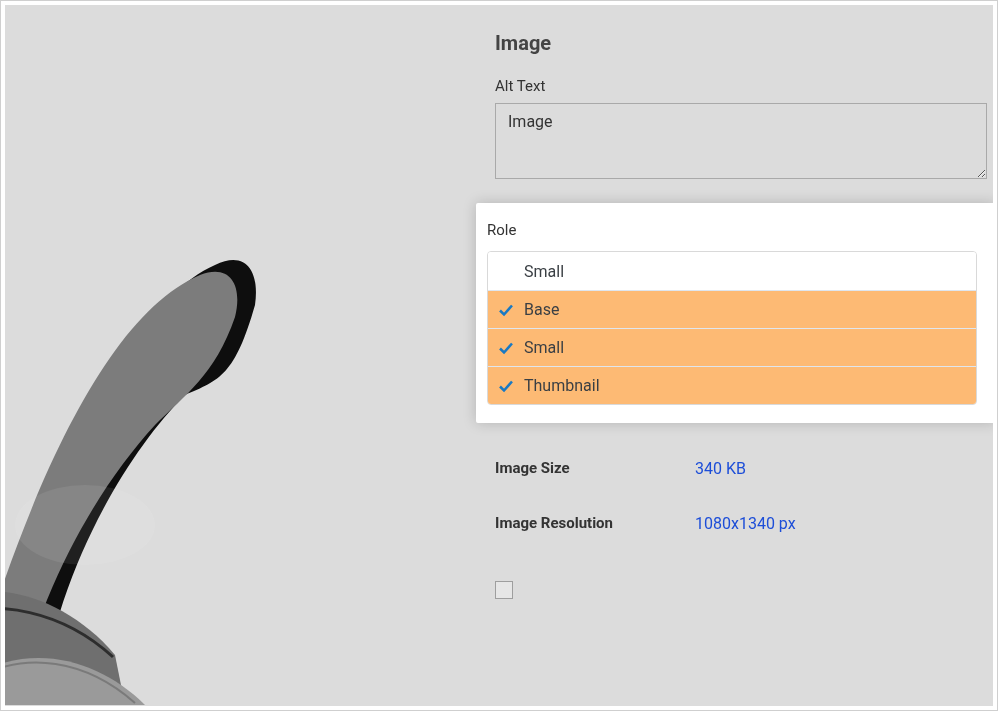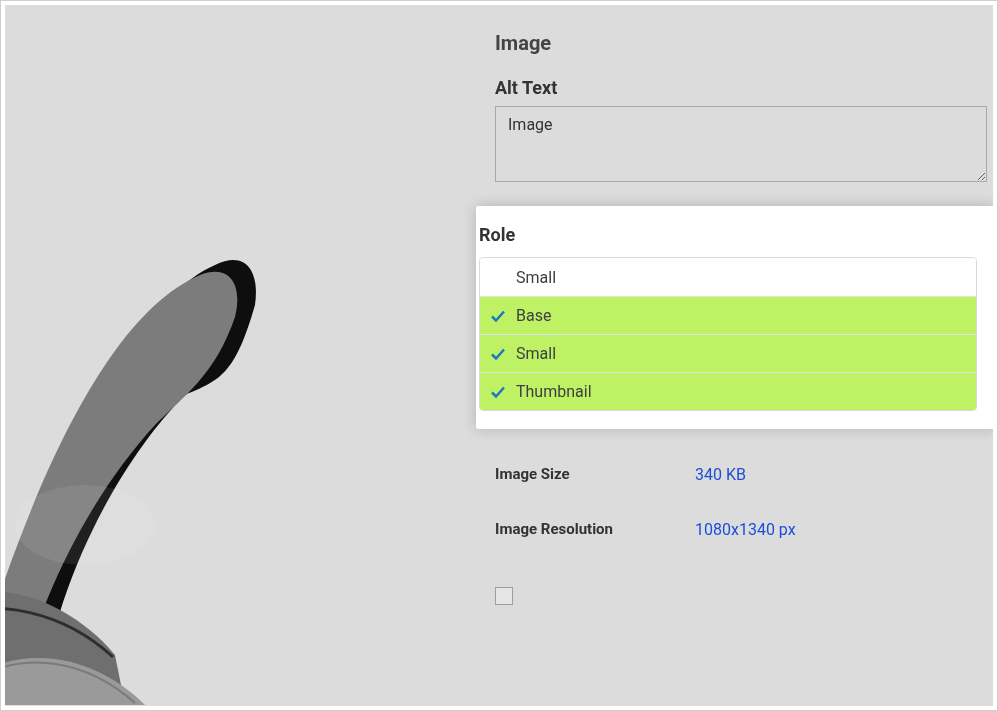--- a/index.html
+++ b/index.html
@@ -41,22 +41,22 @@
     width: 492px;
     color: #333;
   }
   .section-title {
     font-size: 20px;
     font-weight: 700;
     color: #444;
     margin: 10px 0 22px 0;
   }
   .field-label {
-    font-size: 18px;
-    font-weight: 700;
+    font-size: 15px;
+    font-weight: 400;
     color: #333;
     margin: 0 0 8px 0;
   }
   .alt-text-area {
     width: 100%;
     height: 76px;
     background: #dcdcdc;
     border: 1px solid #a9a9a9;
     resize: both;
     padding: 8px 12px;
@@ -67,21 +67,21 @@
   }
 
   
   .role-card {
     position: relative;
     left: -19px;
     width: 520px;
     background: #fff;
     border-radius: 2px;
     box-shadow: 0 0 14px rgba(0,0,0,0.18);
-    padding: 18px 19px 18px 3px;
+    padding: 18px 19px 18px 11px;
     margin-top: 20px;
   }
   .role-card .field-label {
     margin-bottom: 12px;
   }
   .role-list {
     border: 1px solid #d9d9d9;
     border-radius: 4px;
     overflow: hidden;
   }
@@ -95,21 +95,21 @@
     border-top: 1px solid #dfe6ee;
     cursor: pointer;
   }
   .role-item:first-child { border-top: none; }
   .role-item .check-slot {
     width: 26px;
     display: flex;
     align-items: center;
     justify-content: flex-start;
   }
-  .role-item.selected { background: #bef264; }
+  .role-item.selected { background: #fdba74; }
   .role-item:not(.selected) { background: #fff; }
   .check-icon { stroke: #1979c3; stroke-width: 2.5; fill: none; }
 
   
   .meta-row {
     display: flex;
     margin-top: 36px;
     gap: 20px;
   }
   .meta-label {

